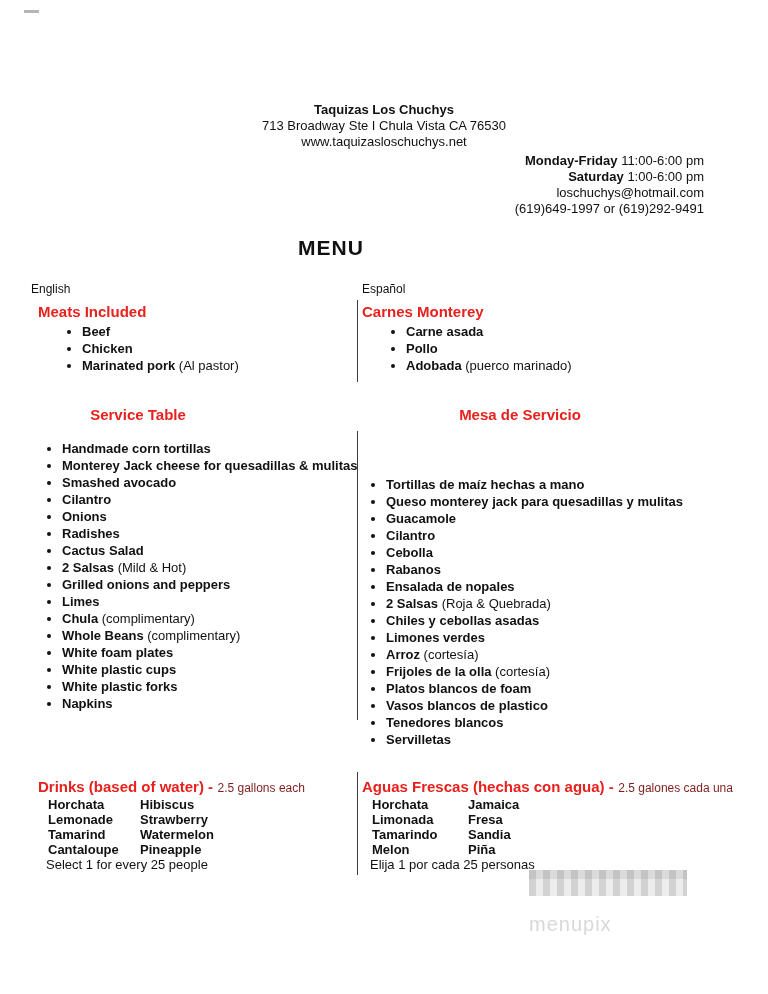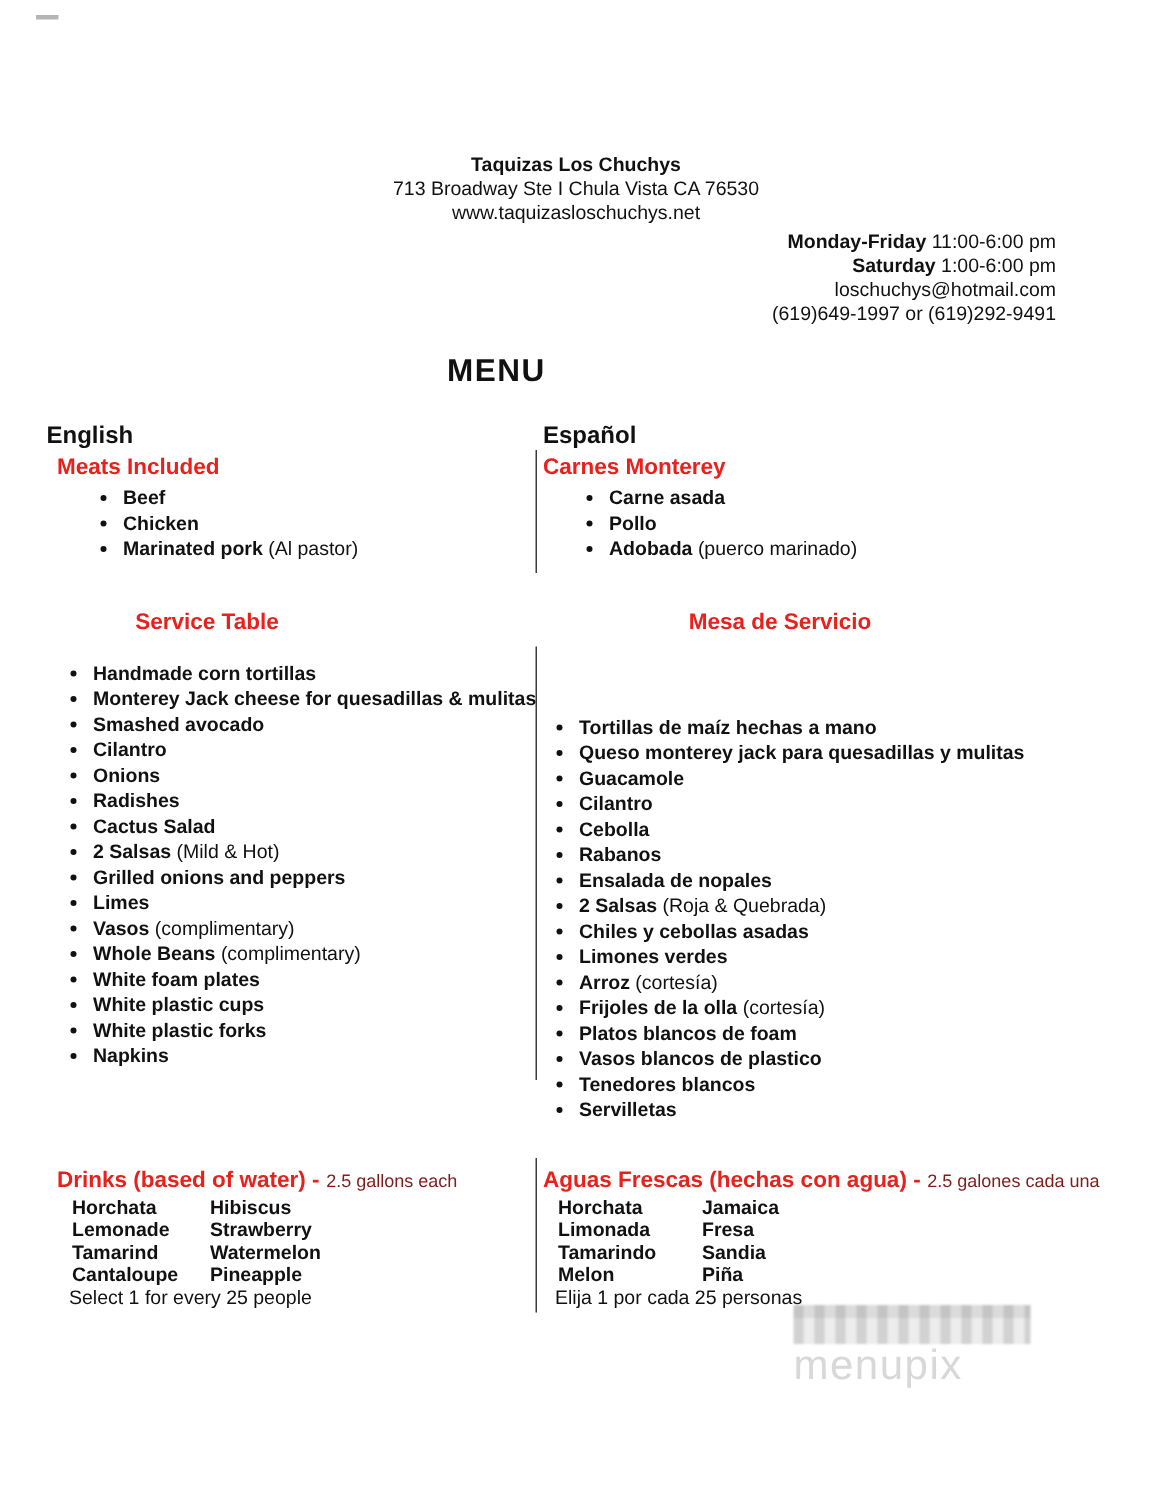--- a/index.html
+++ b/index.html
@@ -5,41 +5,41 @@
   html,body{margin:0;padding:0}
   body{width:768px;height:994px;position:relative;background:#ffffff;
        font-family:"Liberation Sans",sans-serif;color:#111;overflow:hidden}
   .bold{font-weight:700}
   .red{color:var(--accent,#e8211d)}
   .artifact-dash{position:absolute;left:24px;top:10px;width:15px;height:3px;background:#b5b5b5}
   .header{position:absolute;top:102px;left:0;width:768px;text-align:center;font-size:13px;line-height:16px}
   .header .biz{font-weight:700}
   .contact{position:absolute;top:153px;left:480px;width:224px;text-align:right;font-size:13px;line-height:16px}
   .menu-title{position:absolute;top:236px;left:0;width:662px;text-align:center;font-size:21px;font-weight:700;letter-spacing:1px}
-  .lang-label{position:absolute;top:282px;font-weight:700;font-size:16px}
+  .lang-label{position:absolute;top:282px;font-weight:400;font-size:12px}
   .section-heading{position:absolute;font-size:15px;font-weight:700;line-height:18px;white-space:nowrap}
   .centered{text-align:center}
   .vdivider{position:absolute;width:1px;background:#3c3c3c}
   ul.menu-list{position:absolute;list-style:disc;margin:0;padding:0 0 0 34px}
   ul.menu-list li{font-size:13px;line-height:17px;white-space:nowrap;font-weight:400;color:#111}
   ul.menu-list li .bold{font-weight:700}
   ul.meats{padding-left:44px}
   .drinks-heading{position:absolute;white-space:nowrap}
   .drinks-heading .hd{font-size:15px;font-weight:700}
   .drinks-heading .note{font-size:12px;color:#7f1d1d}
   .drink-cols{position:absolute;display:flex}
   .drink-col div{font-size:13px;font-weight:700;line-height:15px;white-space:nowrap}
   .drinks-footer{position:absolute;font-size:13px}
   .watermark{position:absolute;left:529px;top:870px}
   .wm-blob{width:158px;height:26px;opacity:.55;filter:blur(.7px);
     background-image:
       linear-gradient(90deg,rgba(105,105,105,.5) 0 7px,rgba(185,185,185,.35) 7px 14px),
       linear-gradient(rgba(130,130,130,.5) 0 9px,rgba(205,205,205,.3) 9px 18px);
     background-size:14px 100%,100% 26px}
-  .wm-text{font-size:28px;line-height:28px;margin-top:0;color:var(--wm,#d8d8d8);letter-spacing:1px}
+  .wm-text{font-size:20px;line-height:28px;margin-top:14px;color:var(--wm,#d8d8d8);letter-spacing:1px}
 </style>
 </head>
 <body>
 
 <div class="page">
 
   <div class="artifact-dash"></div>
 
   <div class="header">
     <div class="biz">Taquizas Los Chuchys</div>
@@ -88,21 +88,21 @@
       <li><span class="bold">Handmade corn tortillas</span></li>
       <li><span class="bold">Monterey Jack cheese for quesadillas &amp; mulitas</span></li>
       <li><span class="bold">Smashed avocado</span></li>
       <li><span class="bold">Cilantro</span></li>
       <li><span class="bold">Onions</span></li>
       <li><span class="bold">Radishes</span></li>
       <li><span class="bold">Cactus Salad</span></li>
       <li><span class="bold">2 Salsas</span> <span>(Mild &amp; Hot)</span></li>
       <li><span class="bold">Grilled onions and peppers</span></li>
       <li><span class="bold">Limes</span></li>
-      <li><span class="bold">Vasos</span> <span>(complimentary)</span></li>
+      <li><span class="bold">Chula</span> <span>(complimentary)</span></li>
       <li><span class="bold">Whole Beans</span> <span>(complimentary)</span></li>
       <li><span class="bold">White foam plates</span></li>
       <li><span class="bold">White plastic cups</span></li>
       <li><span class="bold">White plastic forks</span></li>
       <li><span class="bold">Napkins</span></li>
     </ul>
   <div class="vdivider" style="left:357px; top:431px; height:289px;"></div>
   <ul class="menu-list" style="left:352px; top:440px;margin-top:36px;">
       <li><span class="bold">Tortillas de maíz hechas a mano</span></li>
       <li><span class="bold">Queso monterey jack para quesadillas y mulitas</span></li>

